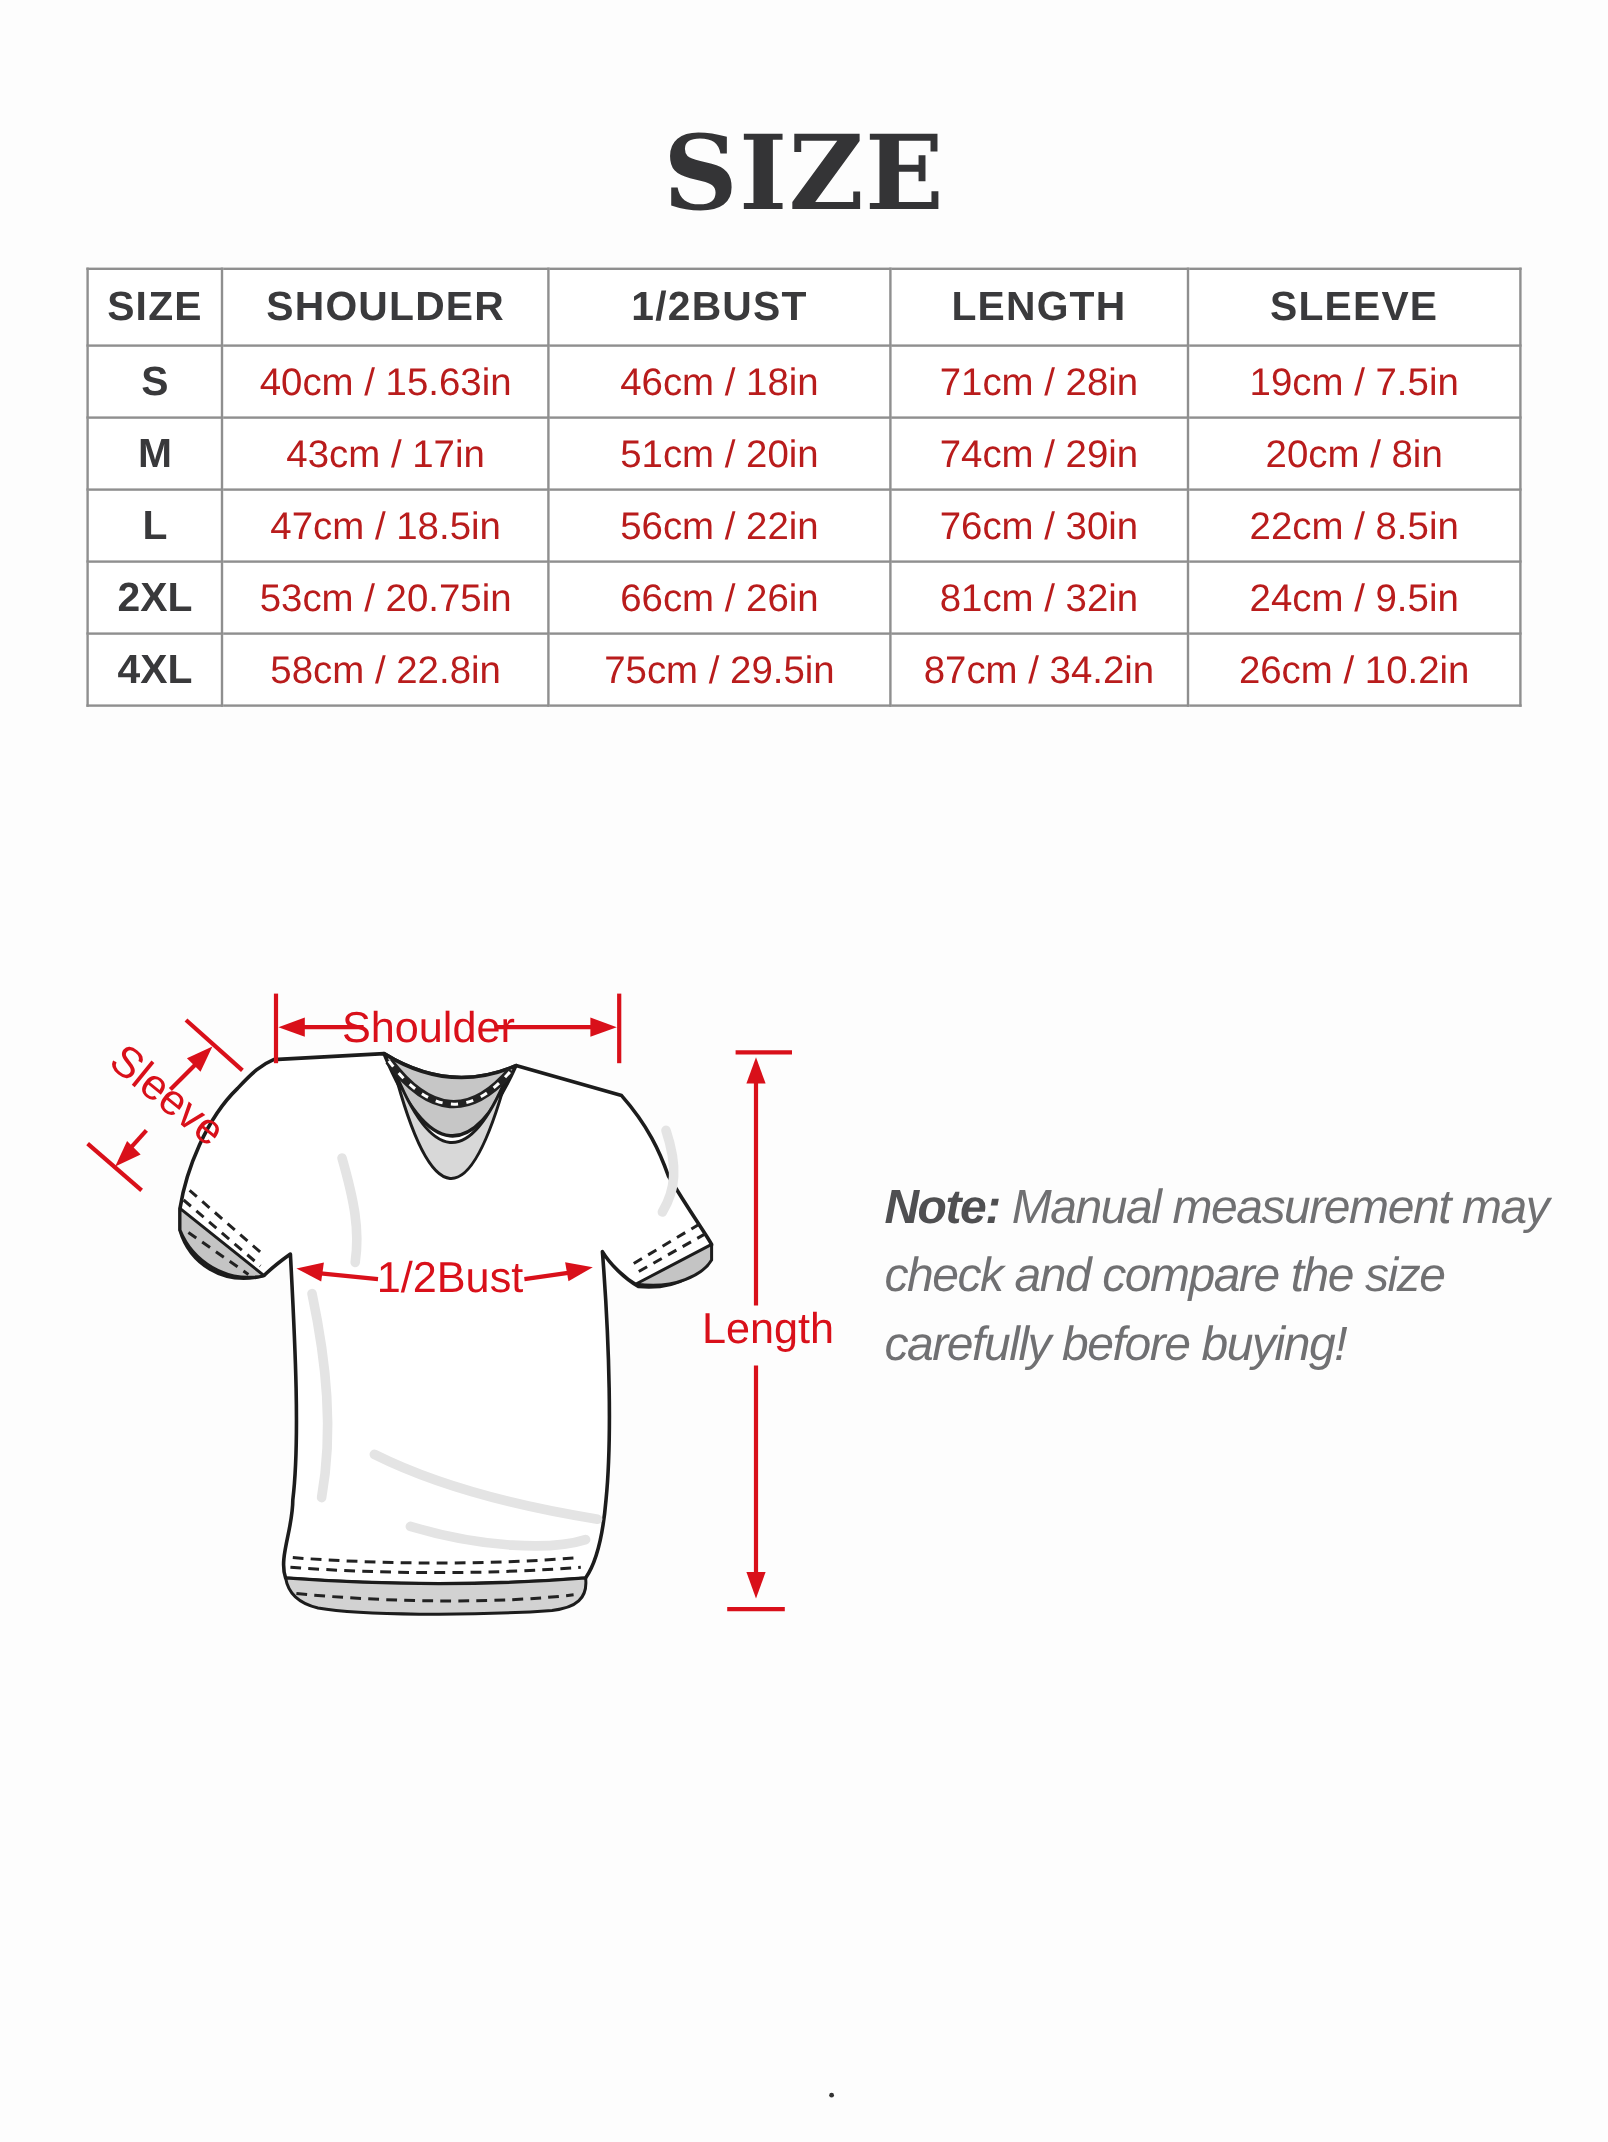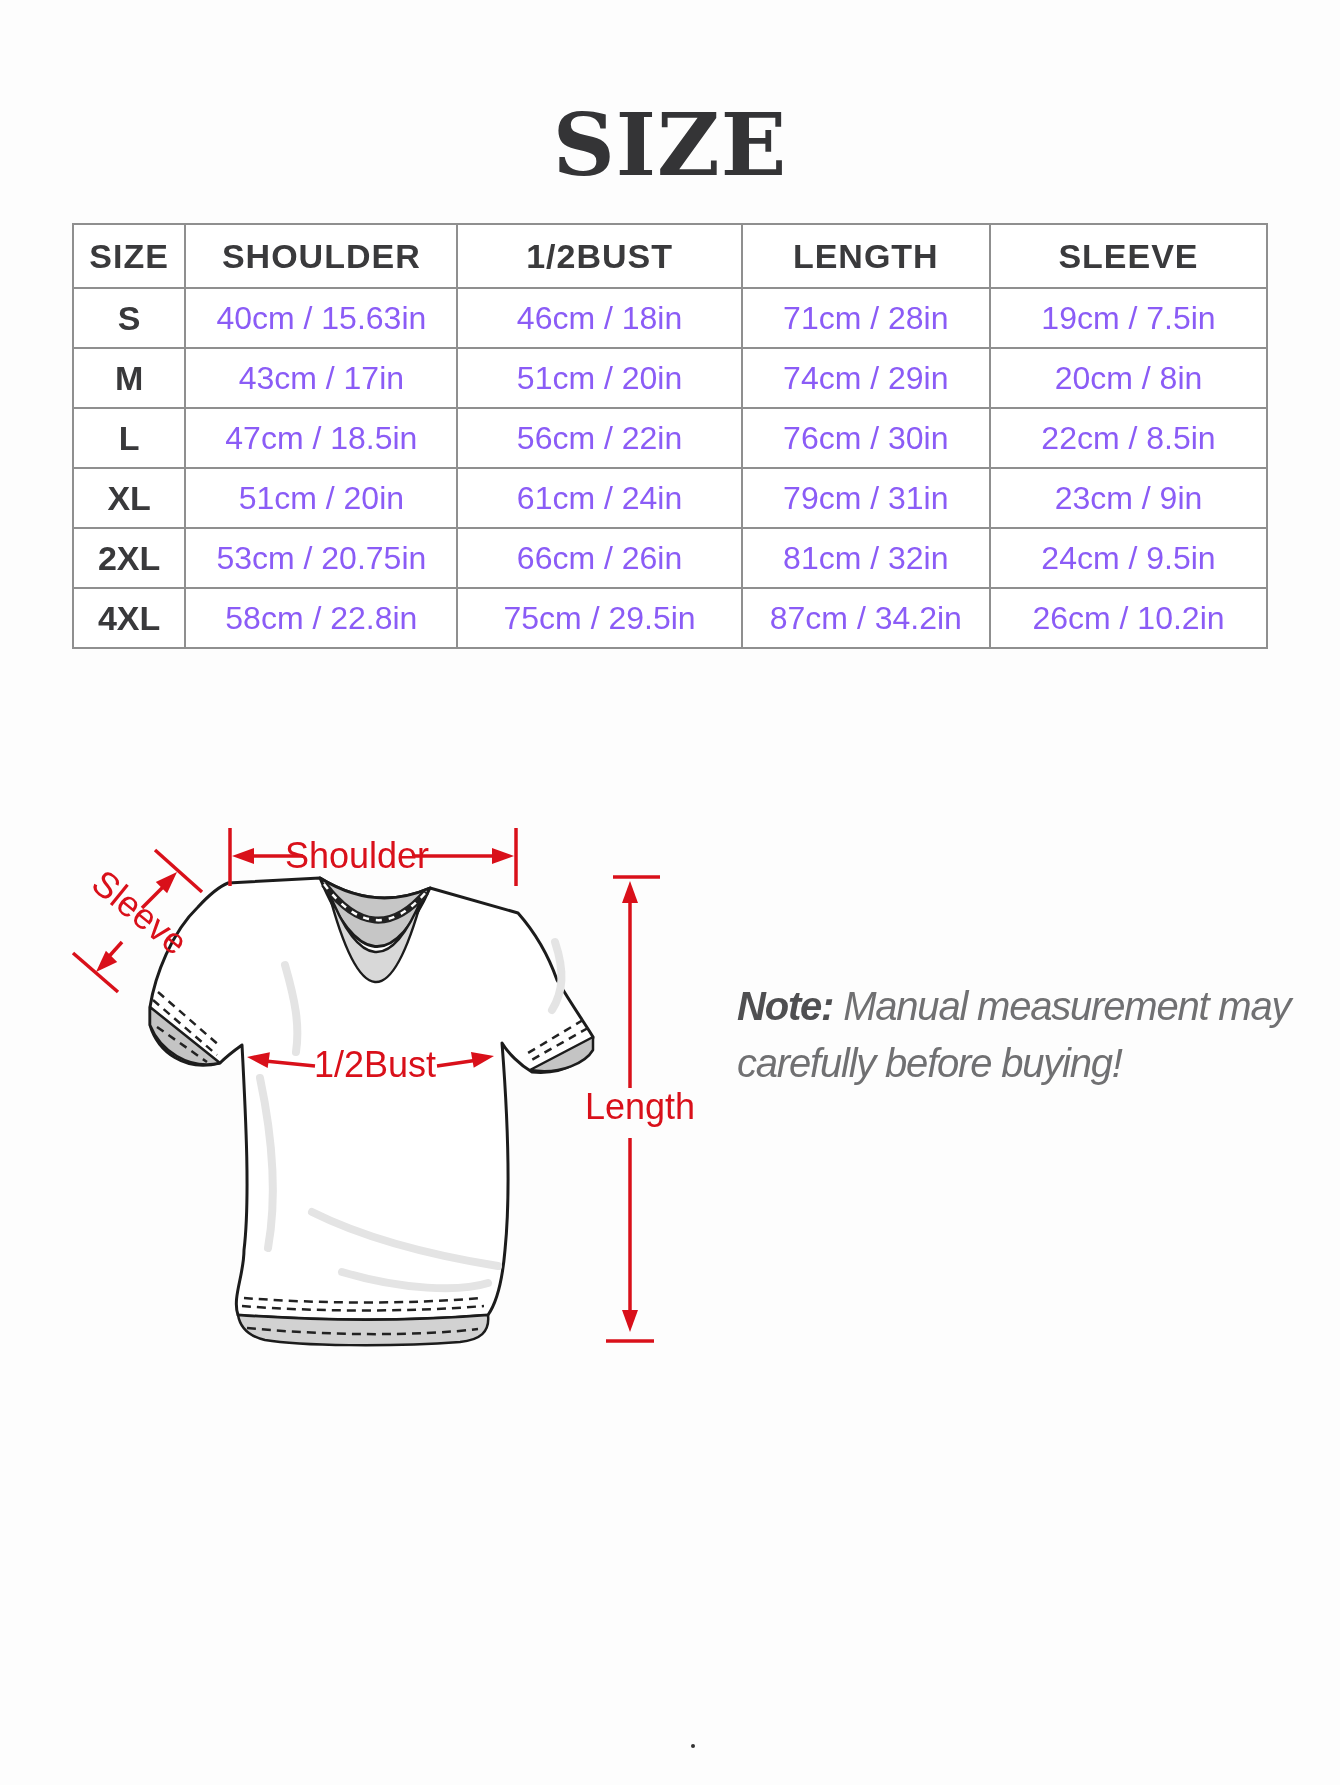--- a/index.html
+++ b/index.html
@@ -31,21 +31,21 @@
     text-align:center;vertical-align:middle;
     padding:0;
   }
   .size-table thead th{
     height:62px;
     font-size:34px;font-weight:bold;color:#3a3a3c;
     letter-spacing:1px;
   }
   .size-table tbody td{
     height:58px;
-    font-size:32px;color:#8b5cf6;font-weight:normal;
+    font-size:32px;color:#b91c1c;font-weight:normal;
     letter-spacing:0px;
   }
   .size-table tbody td.size-cell{
     font-weight:bold;color:#39393b;font-size:34px;
   }
   
   .diagram-svg{position:absolute;left:60px;top:820px;}
   .red-label{
     font-family:"Liberation Sans",sans-serif;
     font-size:36px;
@@ -103,27 +103,20 @@
           <td>51cm / 20in</td>
           <td>74cm / 29in</td>
           <td>20cm / 8in</td>
         </tr>
         <tr>
           <td class="size-cell">L</td>
           <td>47cm / 18.5in</td>
           <td>56cm / 22in</td>
           <td>76cm / 30in</td>
           <td>22cm / 8.5in</td>
-        </tr>
-        <tr>
-          <td class="size-cell">XL</td>
-          <td>51cm / 20in</td>
-          <td>61cm / 24in</td>
-          <td>79cm / 31in</td>
-          <td>23cm / 9in</td>
         </tr>
         <tr>
           <td class="size-cell">2XL</td>
           <td>53cm / 20.75in</td>
           <td>66cm / 26in</td>
           <td>81cm / 32in</td>
           <td>24cm / 9.5in</td>
         </tr>
         <tr>
           <td class="size-cell">4XL</td>
@@ -235,17 +228,18 @@
         <text class="red-label" x="580" y="299" text-anchor="middle" stroke="none">Length</text>
         <line x1="570" y1="318" x2="570" y2="505"></line>
         <polygon points="0,0 -8,-22 8,-22" transform="translate(570,512)" stroke="none"></polygon>
         <line x1="546" y1="521" x2="594" y2="521"></line>
       </g>
     </g>
   </svg>
 
   <div class="note-block">
       <div class="note-line"><span class="note-prefix">Note: </span>Manual measurement may</div>
+      <div class="note-line">check and compare the size</div>
       <div class="note-line">carefully before buying!</div>
     </div>
 
   <div class="footer-dot"></div>
 </div>
 
 </body></html>

